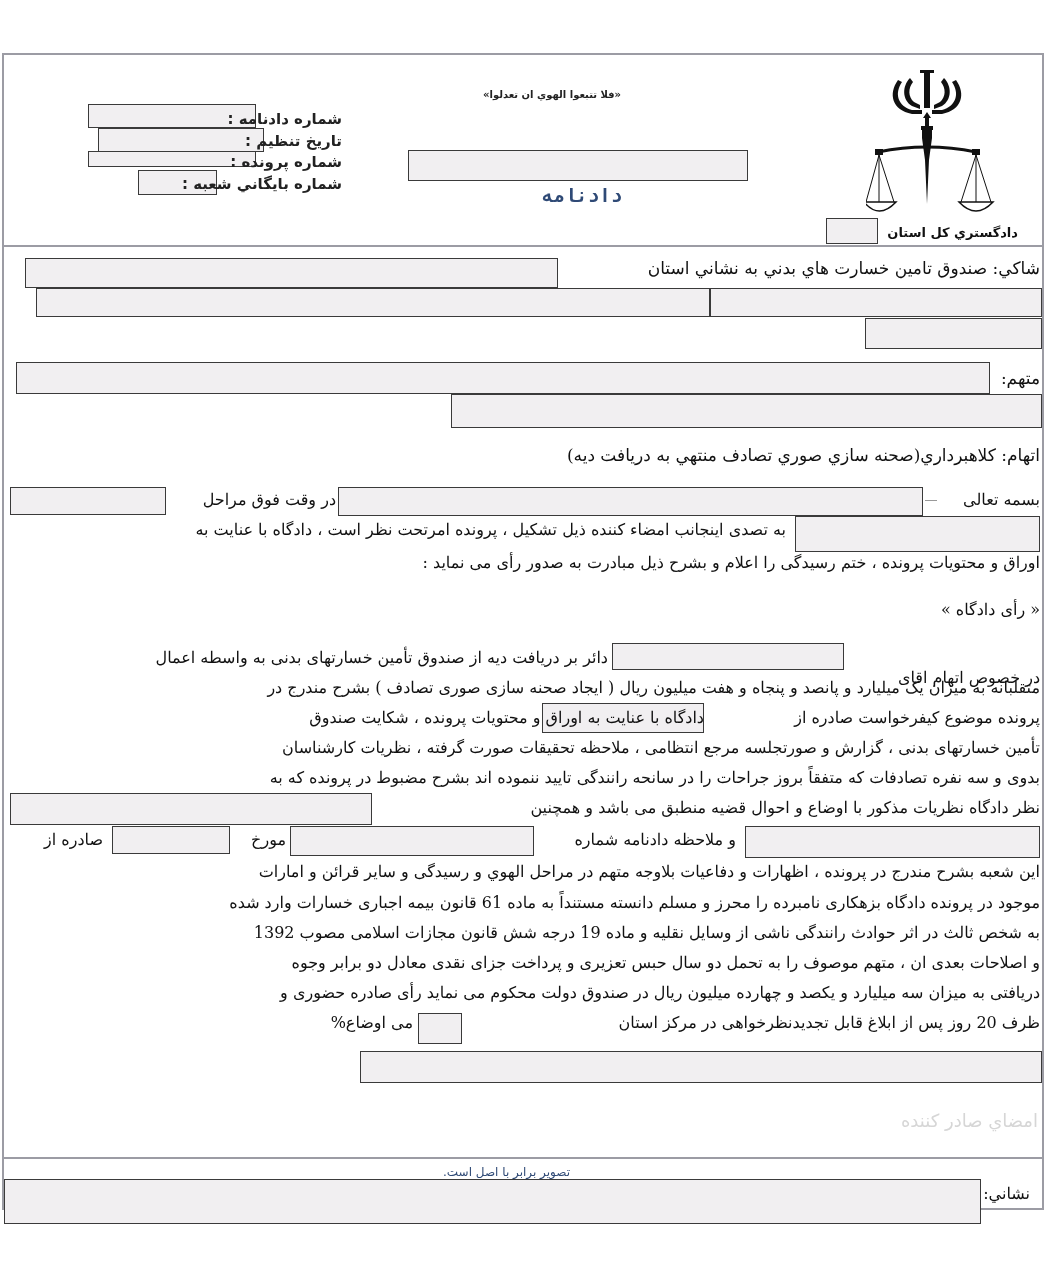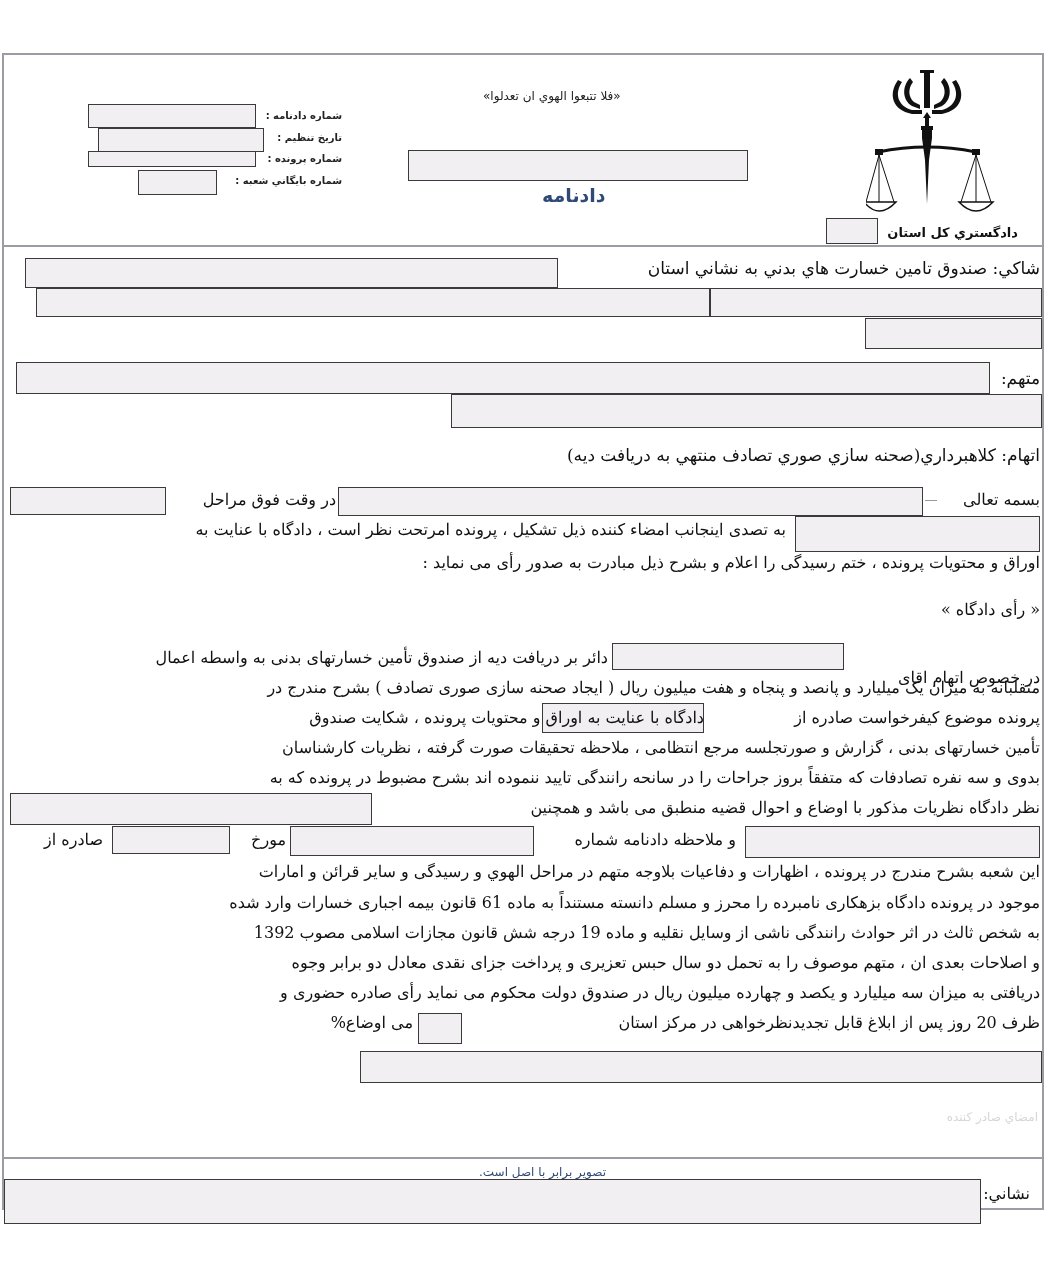--- a/index.html
+++ b/index.html
@@ -9,28 +9,28 @@
   }
   .frame {
     position: absolute; left: 2px; top: 53px; width: 1042px; height: 1157px;
     border: 2px solid #9c9ca4; box-sizing: border-box;
   }
   .hline { position: absolute; left: 2px; width: 1042px; height: 2px; background: #9c9ca4; }
   .redact {
     position: absolute; background: #f1eff1; border: 1.5px solid #3a3a3a; box-sizing: border-box;
   }
   .t { position: absolute; white-space: nowrap; direction: rtl; }
-  .hdr-label { font-size: 10px; font-weight: bold; color: #222; }
-  .motto { font-size: 12px; font-weight: normal; color: #222; }
-  .doc-title { font-size: 19px; font-weight: bold; color: #2f4a76; letter-spacing: 1px; }
+  .hdr-label { font-size: 15px; font-weight: bold; color: #222; }
+  .motto { font-size: 10px; font-weight: bold; color: #222; }
+  .doc-title { font-size: 19px; font-weight: bold; color: #2f4a76; letter-spacing: 1px; font-family: Liberation Mono, monospace; }
   .court-name { font-size: 13px; font-weight: bold; color: #111; }
   .body-line { font-family: "DejaVu Serif", serif; font-size: 17px; color: #111; }
   .para-line { font-family: "DejaVu Serif", serif; font-size: 16px; color: #111; }
-  .faint { font-size: 12px; color: #d6d6d6; }
-  .copy-note { font-size: 12px; color: #2f4a76; margin-left: 36px; }
+  .faint { font-size: 18px; color: #d6d6d6; }
+  .copy-note { font-size: 12px; color: #2f4a76; }
   .emblem { position: absolute; left: 866px; top: 66px; width: 152px; height: 158px; }
 </style>
 </head>
 <body>
 
 <div class="frame"></div>
 <div class="hline" style="top:245px"></div>
 <div class="hline" style="top:1157px"></div>
 
 <div>

